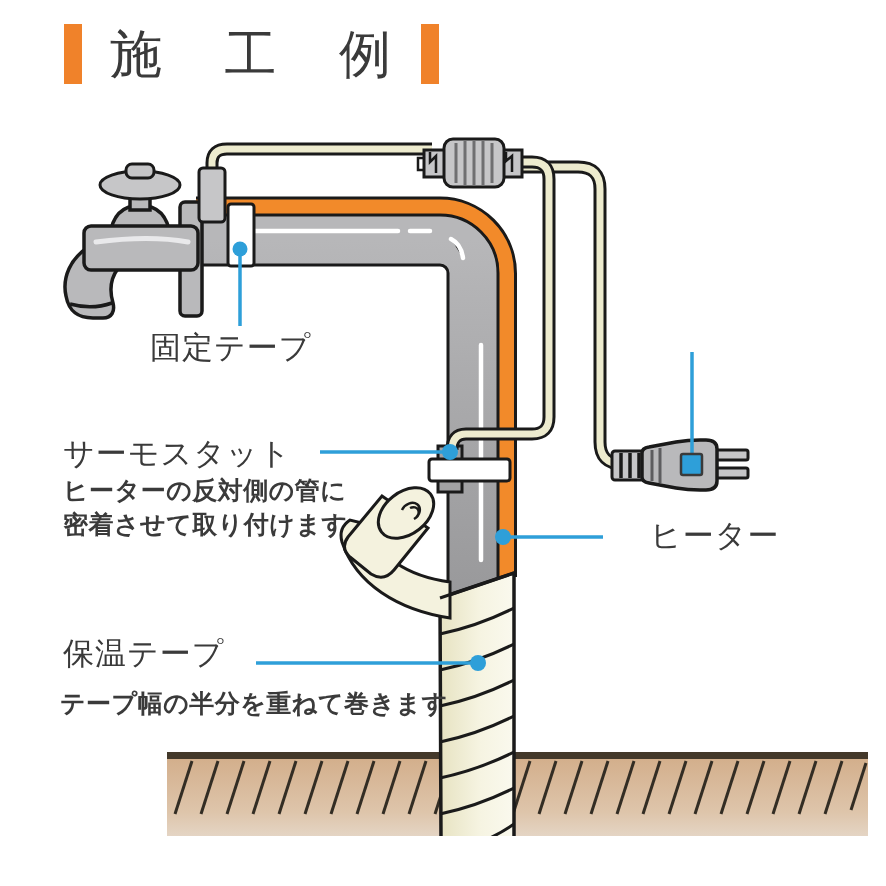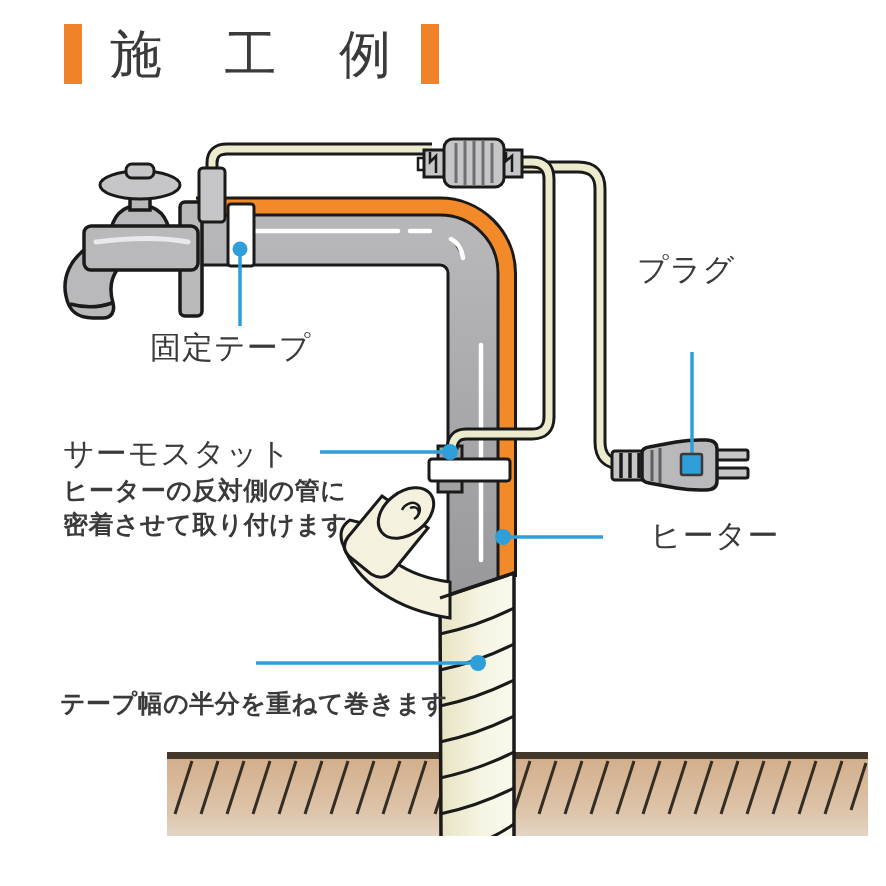--- a/index.html
+++ b/index.html
@@ -210,17 +210,17 @@
       <path class="co" d="M256,663 H476"></path>
       <circle class="cd" cx="478" cy="663" r="8"></circle>
     </g>
   </svg>
 
   <div class="lbl lbl-main" id="lbl-fixing-tape">固定テープ</div>
   <div class="lbl lbl-main" id="lbl-thermostat">サーモスタット</div>
   <div class="lbl lbl-sub" id="lbl-thermostat-note1">ヒーターの反対側の管に</div>
   <div class="lbl lbl-sub" id="lbl-thermostat-note2">密着させて取り付けます</div>
   <div class="lbl lbl-main" id="lbl-plug">
-    <div>プラグ</div>
   </div>
   <div class="lbl lbl-main" id="lbl-heater">ヒーター</div>
+  <div class="lbl lbl-main" id="lbl-insulation">保温テープ</div>
   <div class="lbl lbl-sub" id="lbl-insulation-note">テープ幅の半分を重ねて巻きます</div>
 </div>
 
 </body></html>

